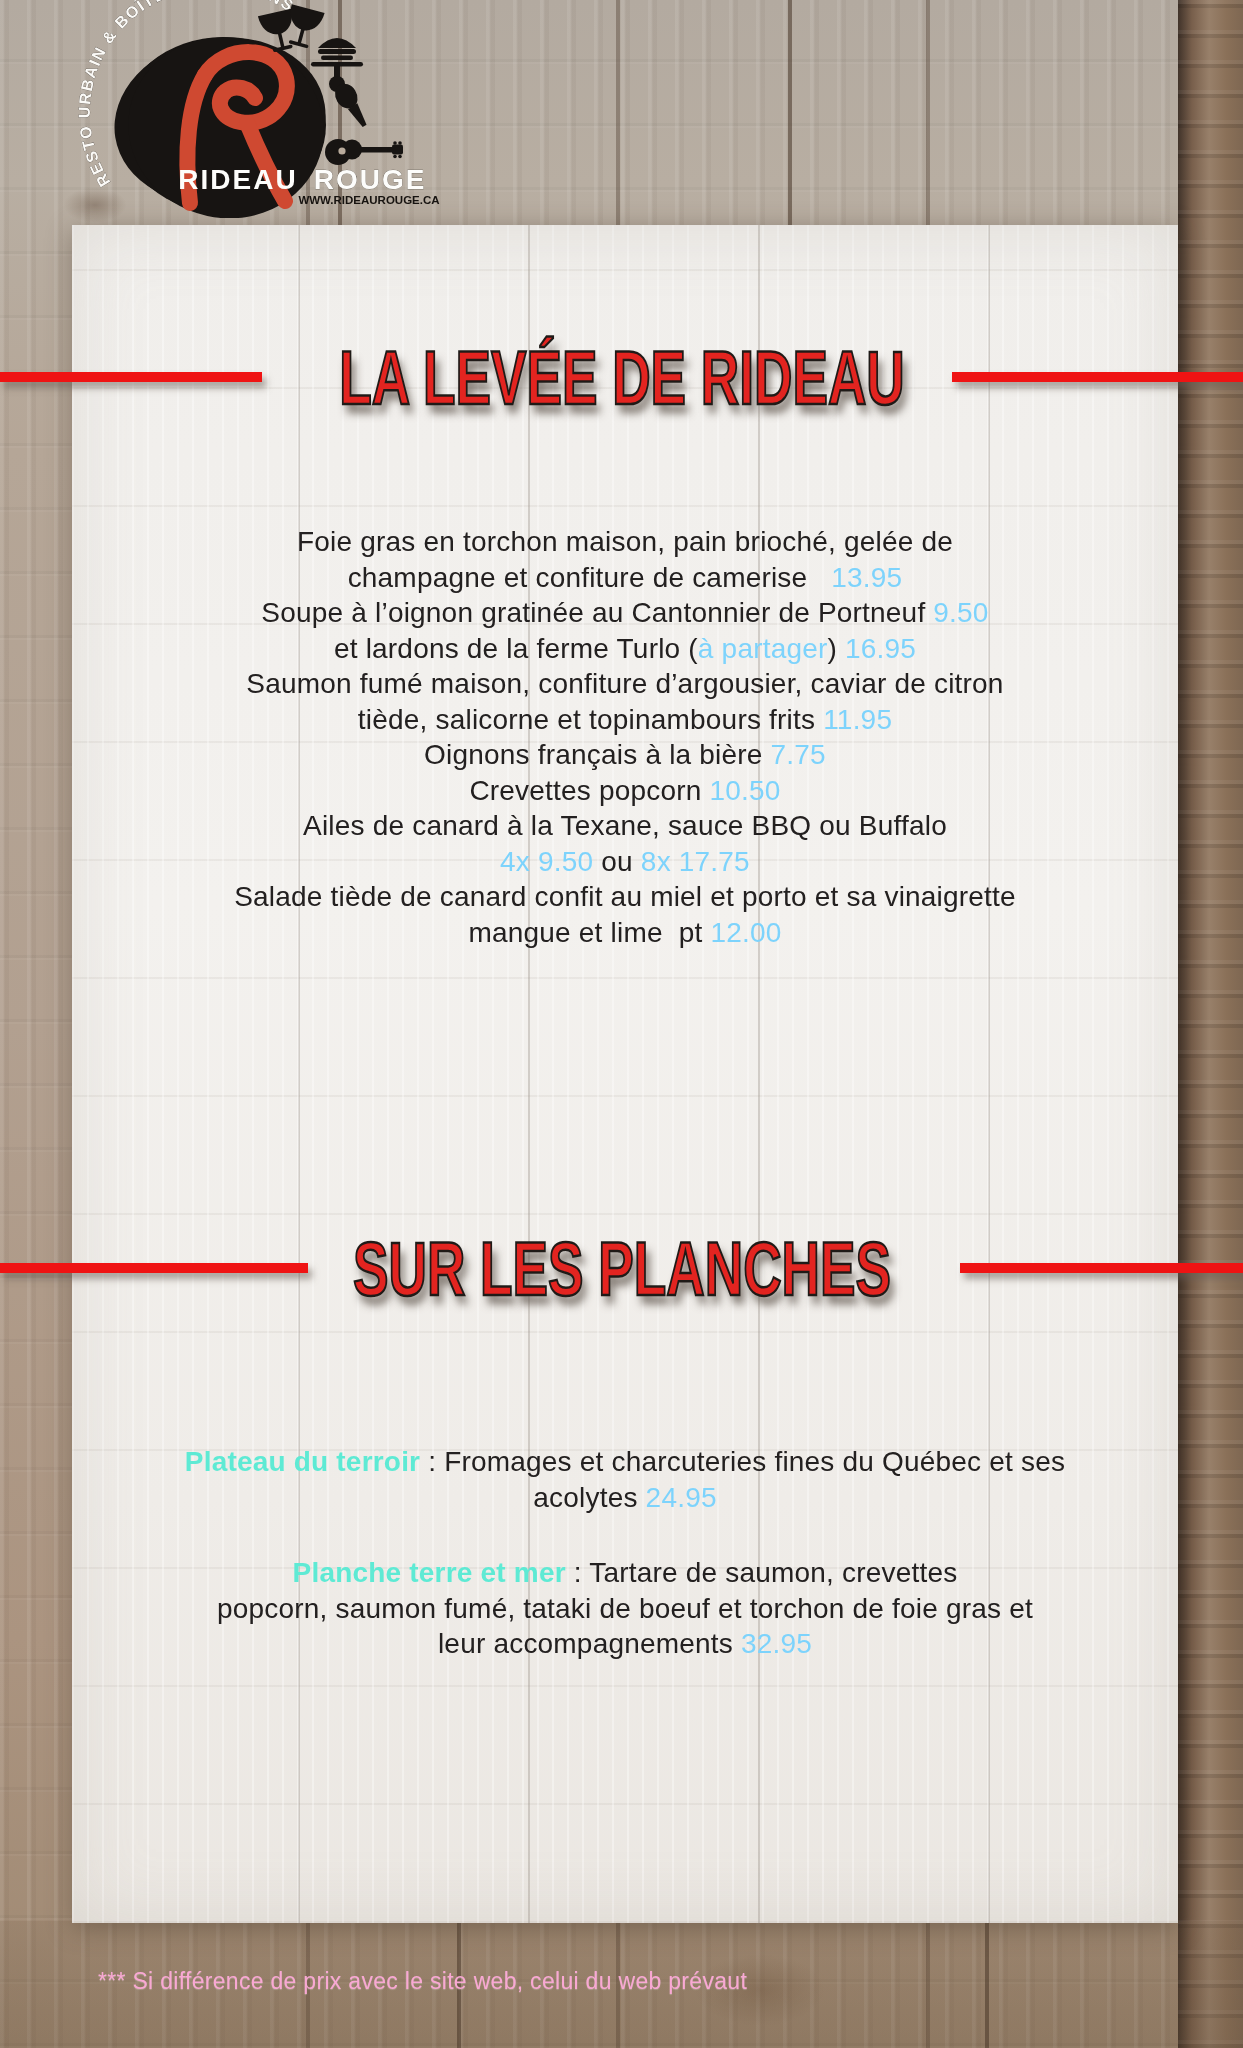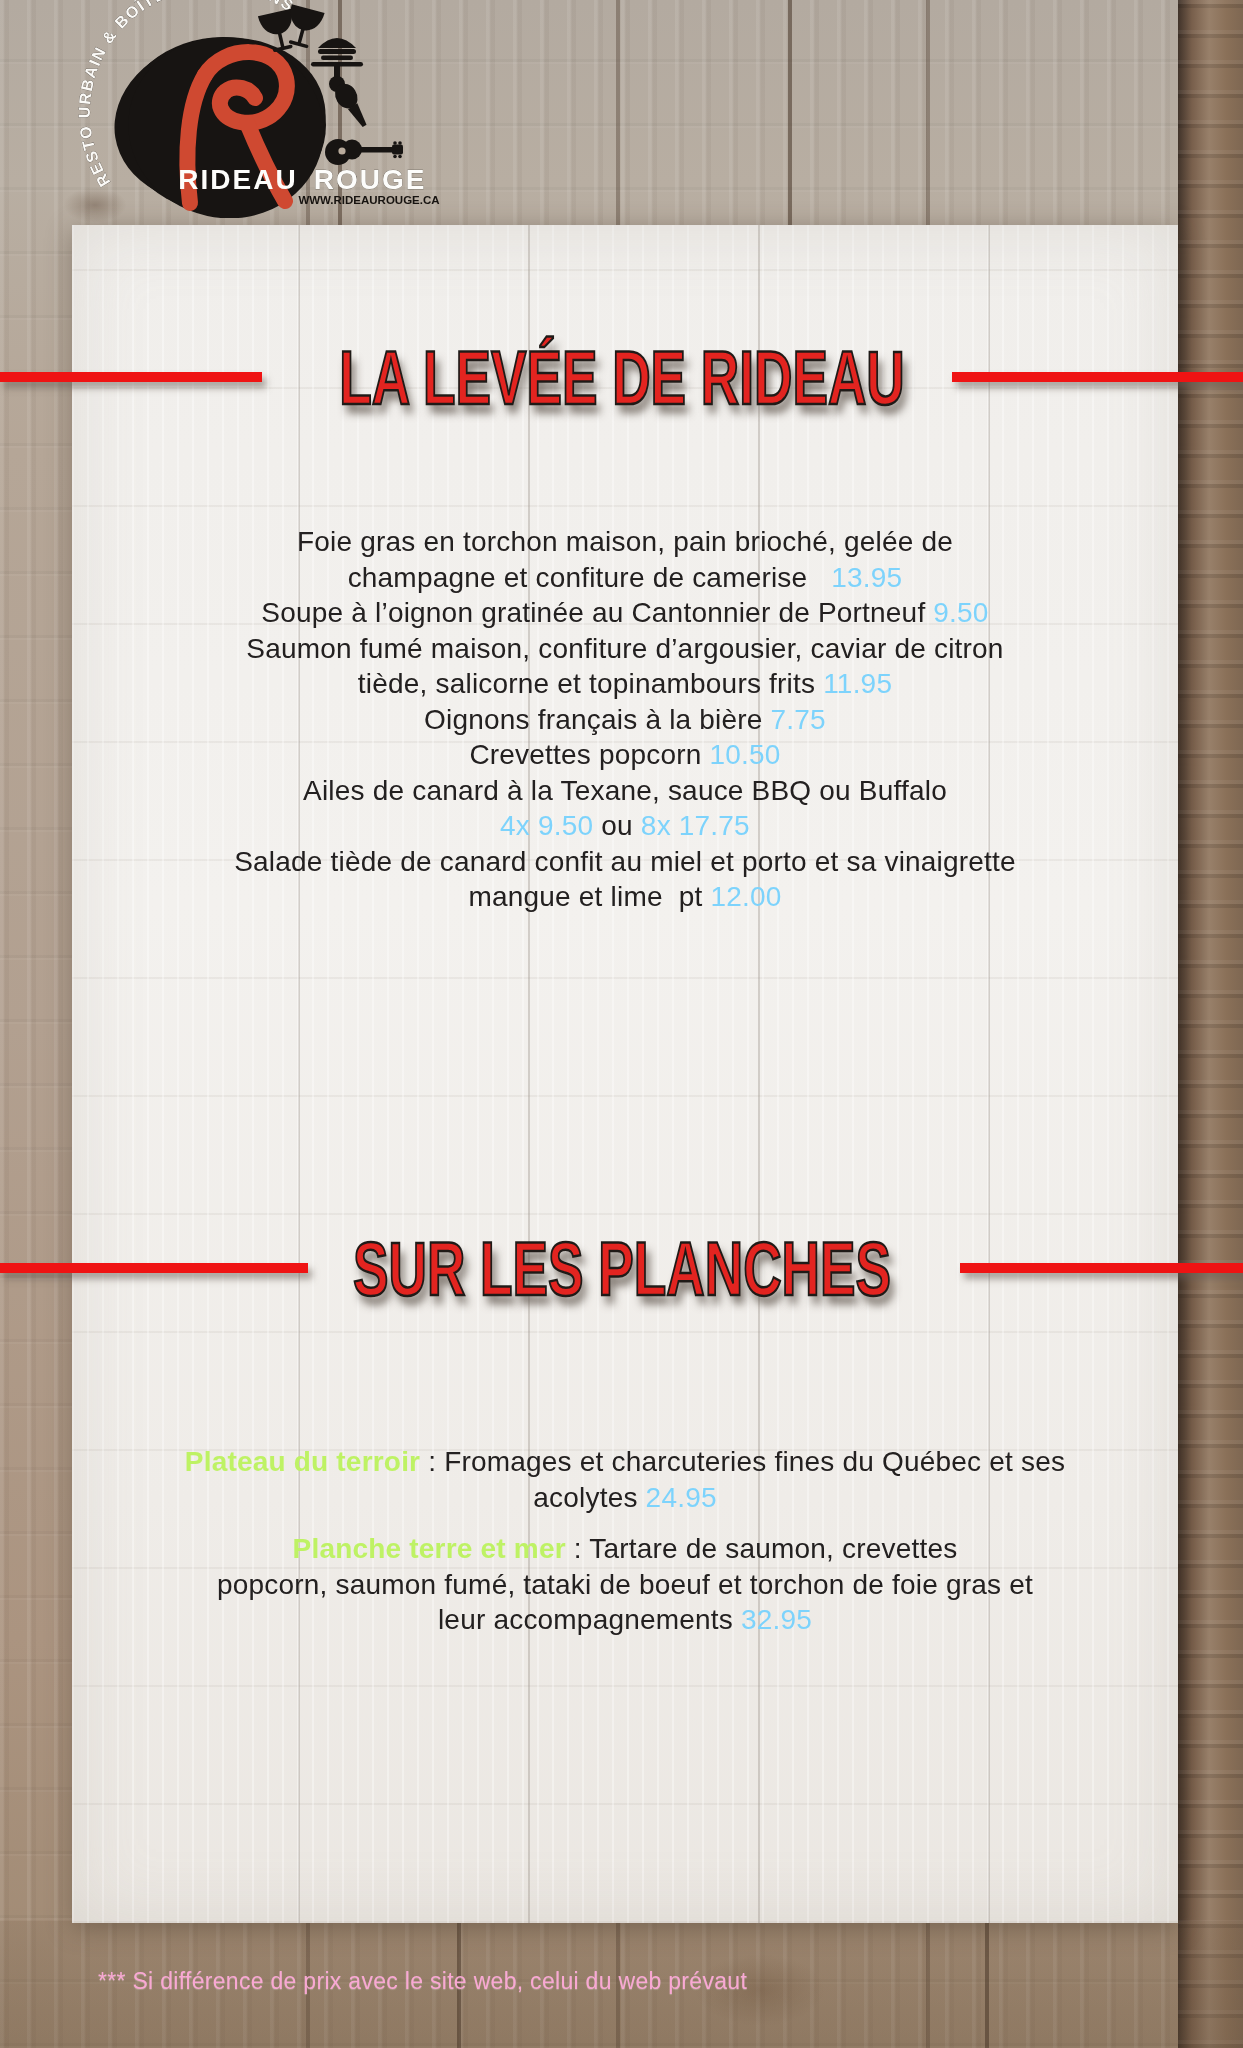--- a/index.html
+++ b/index.html
@@ -65,23 +65,23 @@
   .sec2-title{top:1227px;}
   
   .menu-text{
     position:absolute;left:72px;width:1106px;text-align:center;
     font-size:28px;line-height:35.5px;color:#232020;
     letter-spacing:0.2px;
   }
   .menu-text .mline{white-space:pre-wrap;}
   .sec1-body{top:524px;}
   .sec2-body{top:1444px;}
-  .para-gap{margin-top:16px;}
+  .para-gap{margin-top:40px;}
   .red{color:#7dd3fc;}
-  .bold{font-weight:700;color:#bef264;}
+  .bold{font-weight:700;color:#5eead4;}
   
   .footer{
     position:absolute;left:98px;top:1968px;
     font-size:23px;color:#f9a8d4;letter-spacing:0.3px;
     text-shadow:0 1px 1px rgba(255,255,255,0.25);
   }
 </style>
 </head>
 <body>
 
@@ -154,20 +154,21 @@
 
   <div class="hline h1-left"></div>
   <div class="hline h1-right"></div>
   <div class="sec-title sec1-title">LA LEVÉE DE RIDEAU</div>
 
   <div class="menu-text sec1-body">
       <div class="para">
         <div class="mline"><span>Foie gras en torchon maison, pain brioché, gelée de</span></div>
         <div class="mline"><span>champagne et confiture de camerise   </span><span class="red">13.95</span></div>
         <div class="mline"><span>Soupe à l’oignon gratinée au Cantonnier de Portneuf </span><span class="red">9.50</span></div>
+        <div class="mline"><span>et lardons de la ferme Turlo (</span><span class="red">à partager</span><span>) </span><span class="red">16.95</span></div>
         <div class="mline"><span>Saumon fumé maison, confiture d’argousier, caviar de citron</span></div>
         <div class="mline"><span>tiède, salicorne et topinambours frits </span><span class="red">11.95</span></div>
         <div class="mline"><span>Oignons français à la bière </span><span class="red">7.75</span></div>
         <div class="mline"><span>Crevettes popcorn </span><span class="red">10.50</span></div>
         <div class="mline"><span>Ailes de canard à la Texane, sauce BBQ ou Buffalo</span></div>
         <div class="mline"><span class="red">4x 9.50</span><span> ou </span><span class="red">8x 17.75</span></div>
         <div class="mline"><span>Salade tiède de canard confit au miel et porto et sa vinaigrette</span></div>
         <div class="mline"><span>mangue et lime  pt </span><span class="red">12.00</span></div>
       </div>
     </div>

